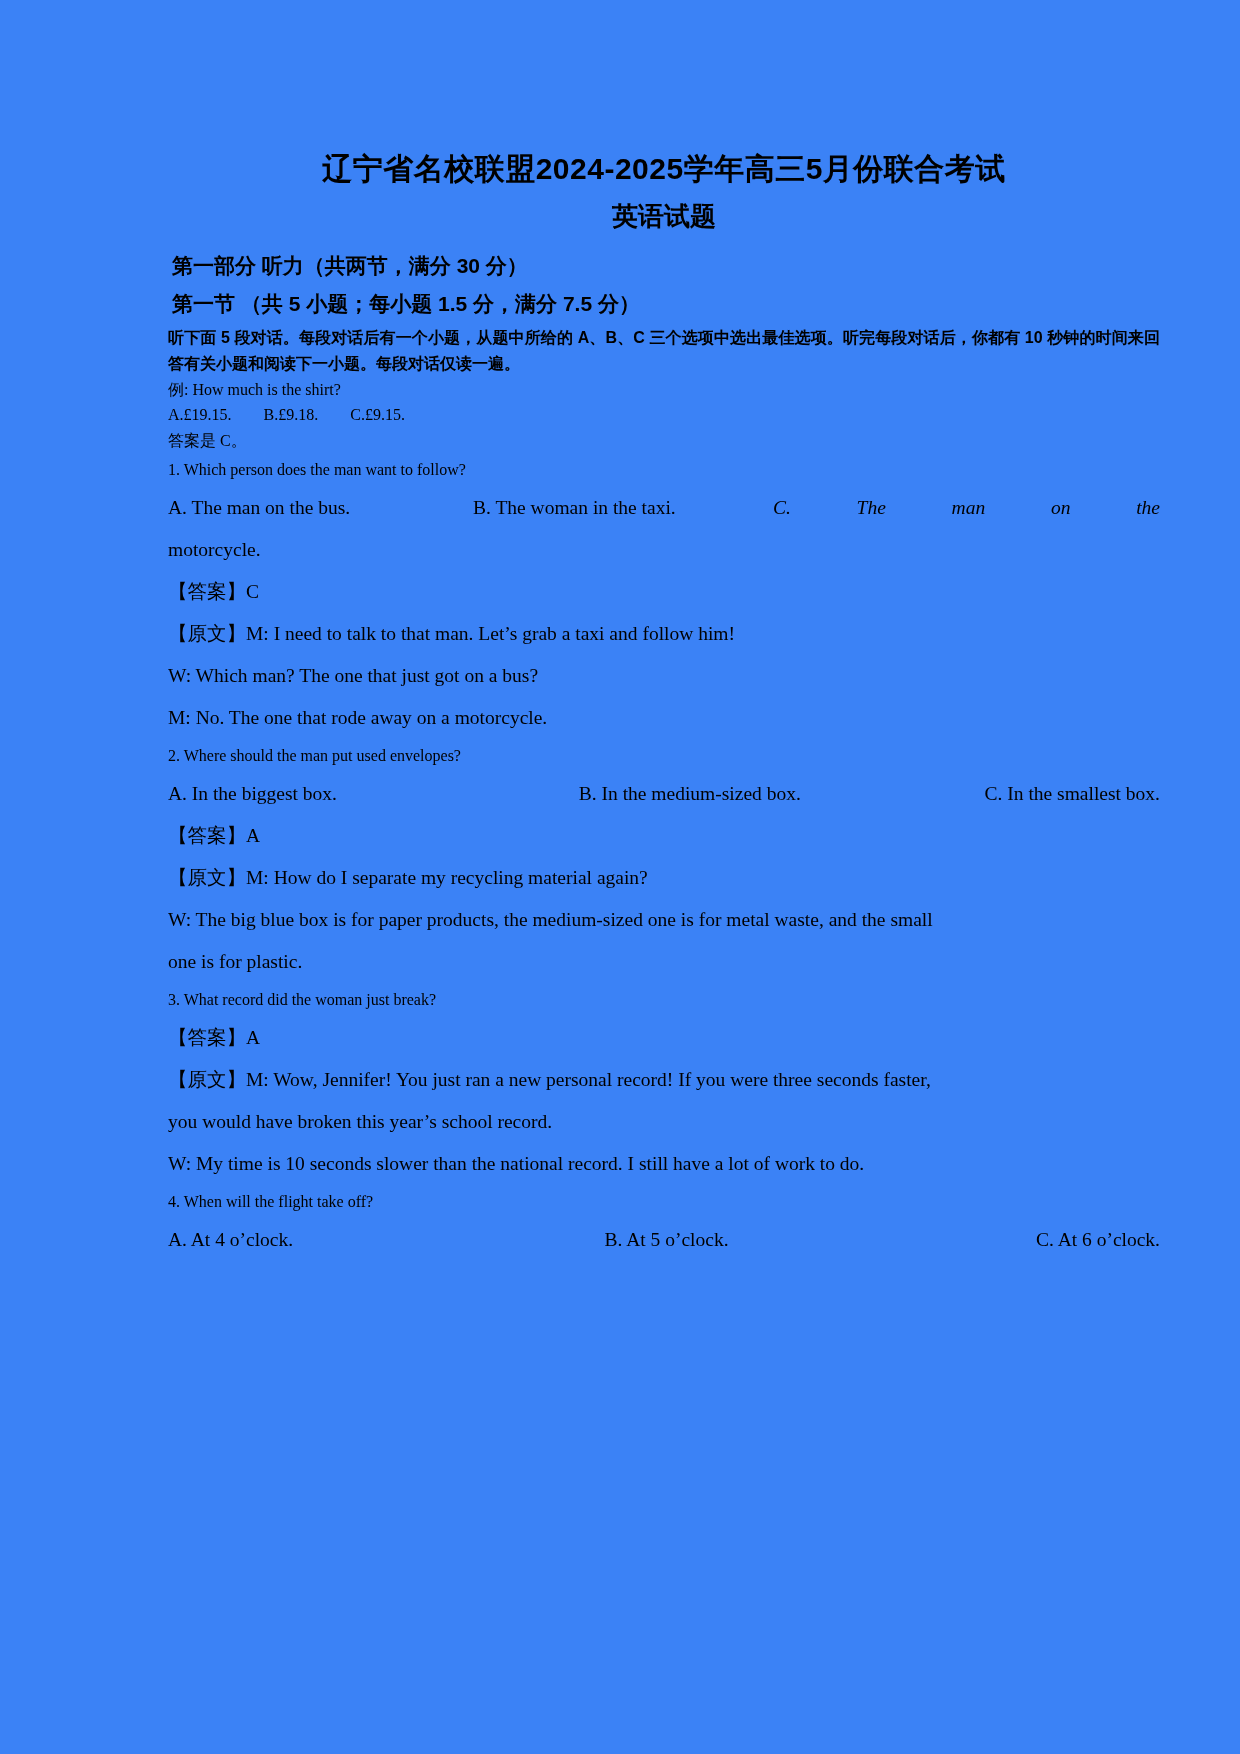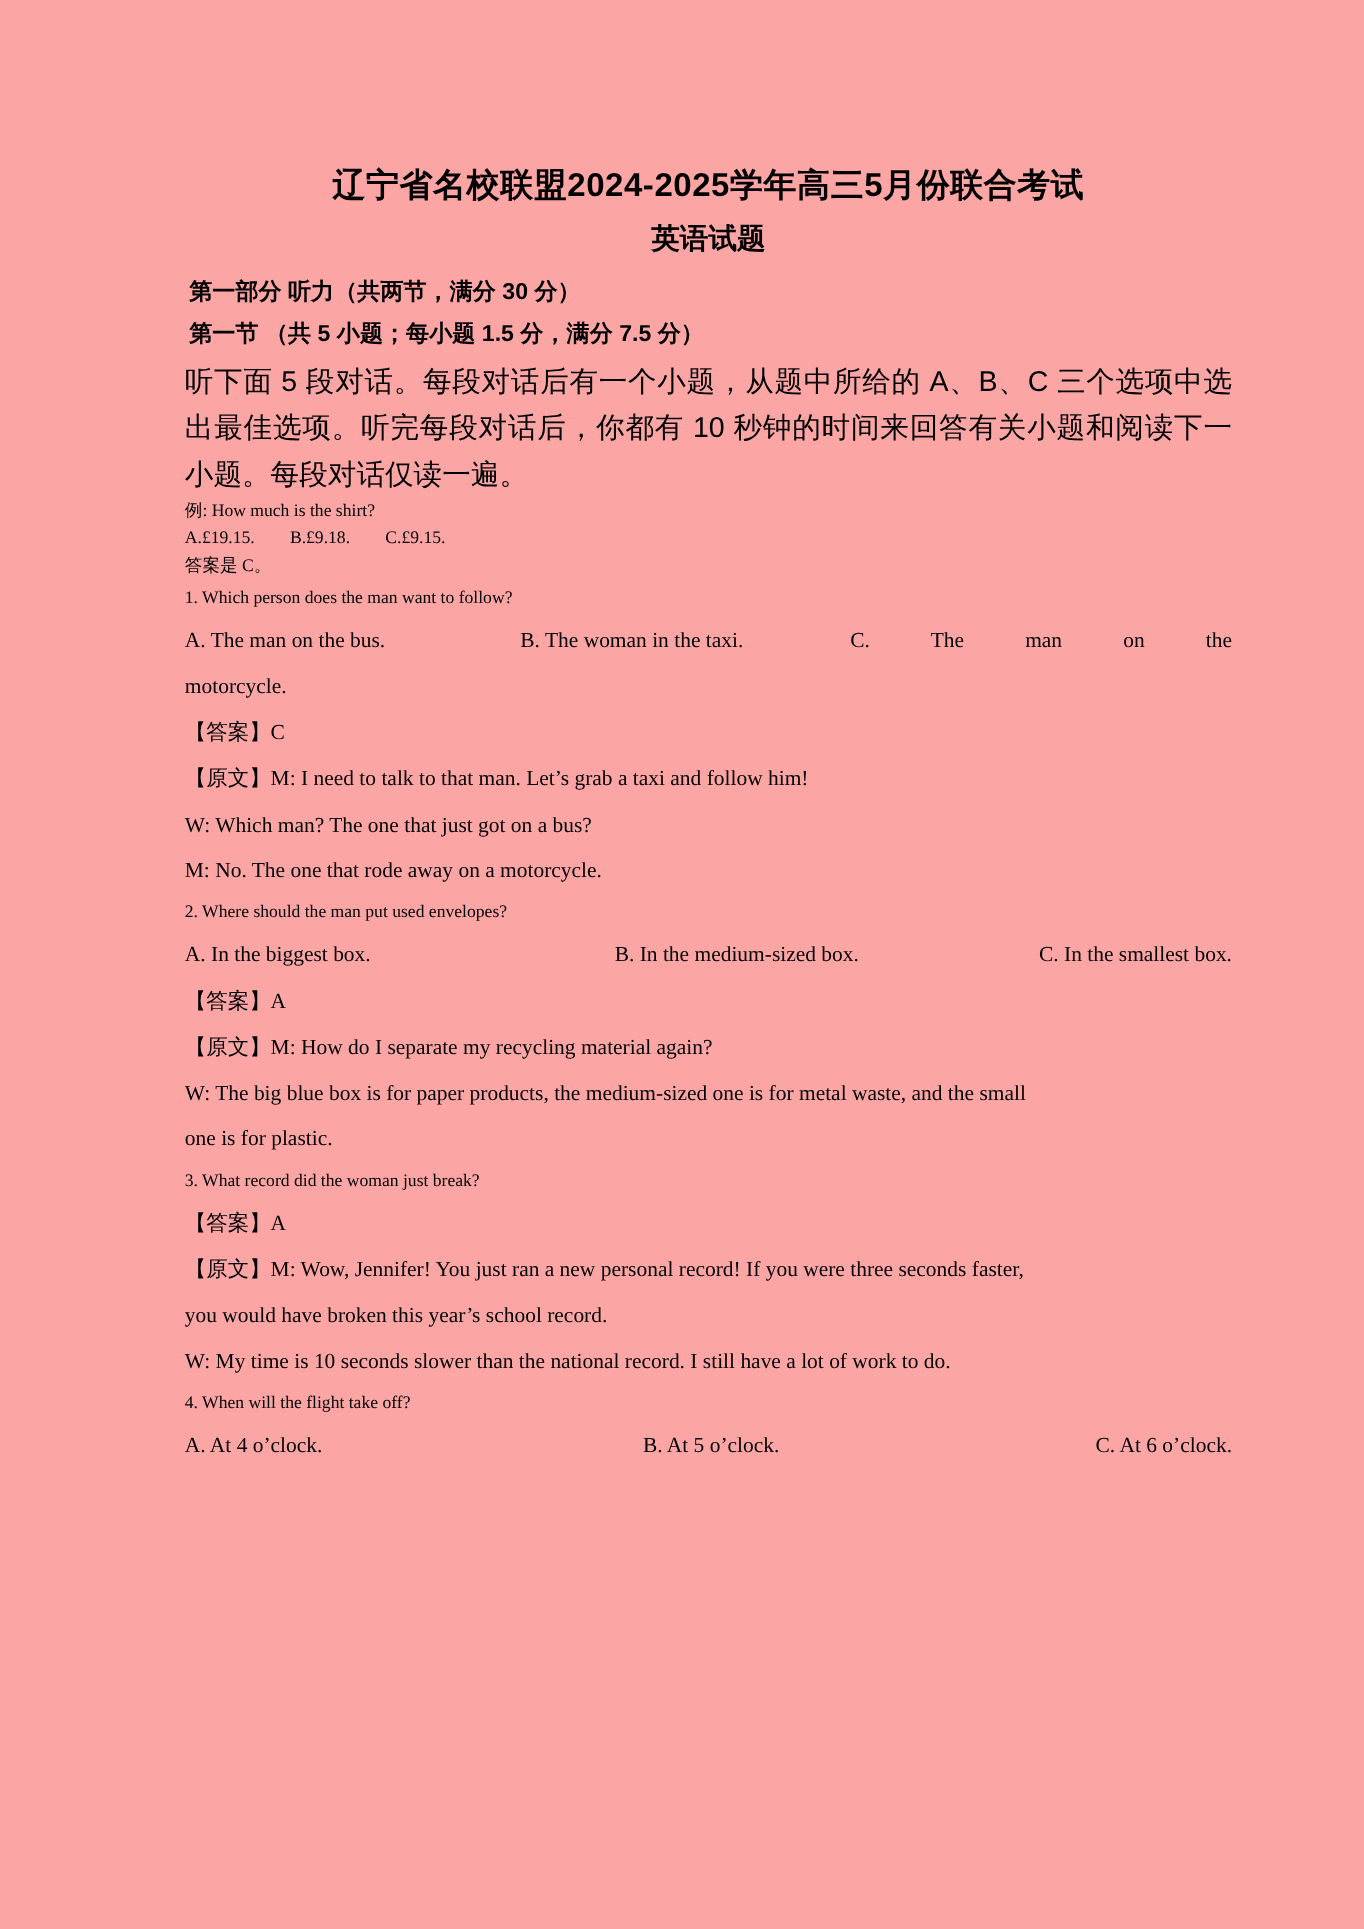--- a/index.html
+++ b/index.html
@@ -12,22 +12,22 @@
     height: 1754px;
     font-family: "Liberation Serif", "DejaVu Serif", serif;
     color: #000000;
     -webkit-font-smoothing: antialiased;
   }
   .page {
     position: relative;
     width: 1240px;
     height: 1754px;
     box-sizing: border-box;
-    padding: 150px 120px 0 168px;
-    background: #fca5a5;
+    padding: 150px 80px 0 168px;
+    background: #3b82f6;
   }
   .doc-title {
     text-align: center;
     font-weight: bold;
     font-size: 30px;
     line-height: 1.25;
     margin: 0 0 6px 0;
     letter-spacing: 0.5px;
   }
   .doc-subtitle {
@@ -38,22 +38,22 @@
     margin: 12px 0 16px 0;
   }
   .bold-line {
     font-weight: bold;
     font-size: 21px;
     line-height: 1.62;
     margin: 4px;
     text-align: justify;
   }
   .bold-block {
-    font-weight: normal;
-    font-size: 26px;
+    font-weight: bold;
+    font-size: 16px;
     line-height: 1.62;
     margin: 0;
     text-align: justify;
     text-justify: inter-ideograph;
   }
   .plain {
     font-size: 16px;
     line-height: 1.58;
     margin: 0;
     text-align: justify;
@@ -73,20 +73,21 @@
   }
   .opt-row.spread {
     justify-content: space-between;
   }
   .opt-a { flex: 0 0 305px; }
   .opt-b { flex: 0 0 300px; }
   .opt-c { flex: 1 1 auto; }
   .opt-c.justify {
     text-align: justify;
     text-align-last: justify;
+    font-style: italic;
   }
   .cont-line {
     font-size: 19.5px;
     line-height: 2.15;
     margin: 0;
   }
   .ans-line {
     font-size: 19.5px;
     line-height: 2.15;
     margin: 0;

